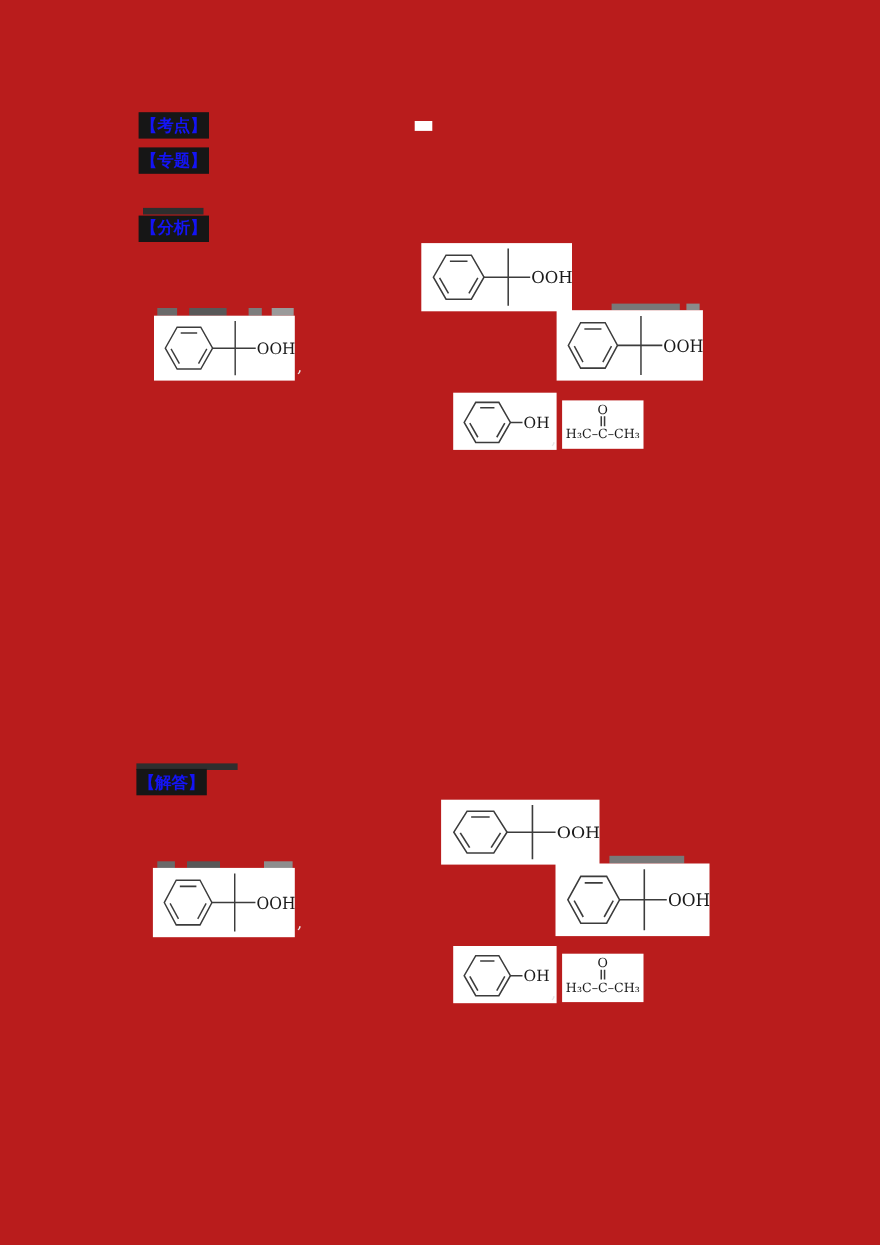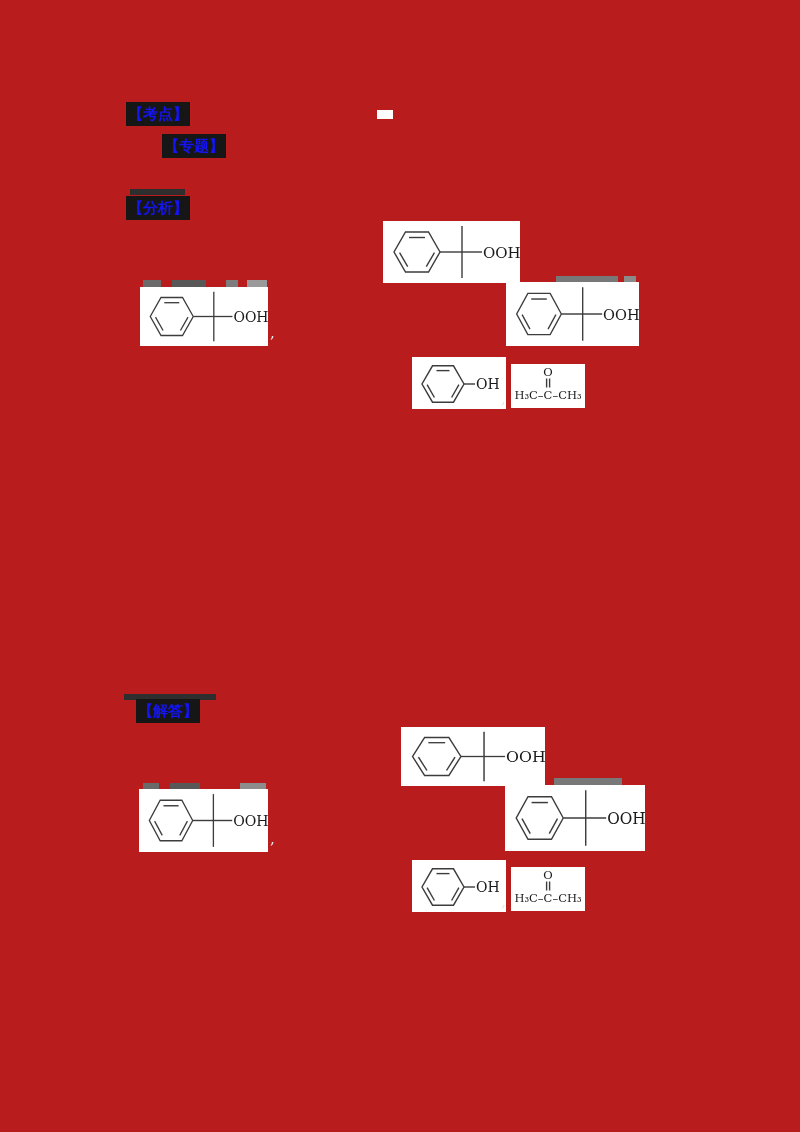--- a/index.html
+++ b/index.html
@@ -35,21 +35,21 @@
 </style>
 </head>
 <body>
 
 <div id="page">
 
   <span class="blue-label" style="left:126px;top:102px;">【考点】</span>
 
   <div class="white-dash" style="left:377px;top:110px;width:16px;height:9px;"></div>
 
-  <span class="blue-label" style="left:126px;top:134px;margin-left:36px;">【专题】</span>
+  <span class="blue-label" style="left:126px;top:134px;">【专题】</span>
 
   <div class="smudge" style="left:130px;top:189px;width:55px;height:6px;background:#2e2e2e;"></div>
 
   <span class="blue-label" style="left:126px;top:196px;font-family:Liberation Serif, serif;">【分析】</span>
 
   <div class="struct" style="left:383px;top:221px;width:137px;height:62px;">
     <svg viewBox="0 0 137 62" preserveAspectRatio="none">
       <polygon class="ring" points="57,31 45.5,11 22.5,11 11,31 22.5,51 45.5,51"></polygon>
       <line class="bond" x1="26" y1="16.5" x2="42" y2="16.5"></line>
       <line class="bond" x1="16.6" y1="31.7" x2="24.7" y2="45.7"></line>
@@ -112,21 +112,21 @@
     <svg viewBox="0 0 74 44" preserveAspectRatio="none">
       <text class="chemtext" x="37" y="12" font-size="11.5" text-anchor="middle">O</text>
       <line class="bond" x1="35.6" y1="14.5" x2="35.6" y2="23.5"></line>
       <line class="bond" x1="38.6" y1="14.5" x2="38.6" y2="23.5"></line>
       <text class="chemtext" x="37" y="34.5" font-size="11.5" text-anchor="middle">H₃C–C–CH₃</text>
     </svg>
   </div>
 
   <div class="smudge" style="left:124px;top:694px;width:92px;height:6px;background:#2e2e2e;"></div>
 
-  <span class="blue-label" style="left:136px;top:699px;">【解答】</span>
+  <span class="blue-label" style="left:124px;top:699px;">【解答】</span>
 
   <div class="struct" style="left:401px;top:727px;width:144px;height:59px;">
     <svg viewBox="0 0 137 62" preserveAspectRatio="none">
       <polygon class="ring" points="57,31 45.5,11 22.5,11 11,31 22.5,51 45.5,51"></polygon>
       <line class="bond" x1="26" y1="16.5" x2="42" y2="16.5"></line>
       <line class="bond" x1="16.6" y1="31.7" x2="24.7" y2="45.7"></line>
       <line class="bond" x1="51.4" y1="31.7" x2="43.3" y2="45.7"></line>
       <line class="bond" x1="57" y1="31" x2="79" y2="31"></line>
       <line class="bond" x1="79" y1="5" x2="79" y2="57"></line>
       <line class="bond" x1="79" y1="31" x2="99" y2="31"></line>

